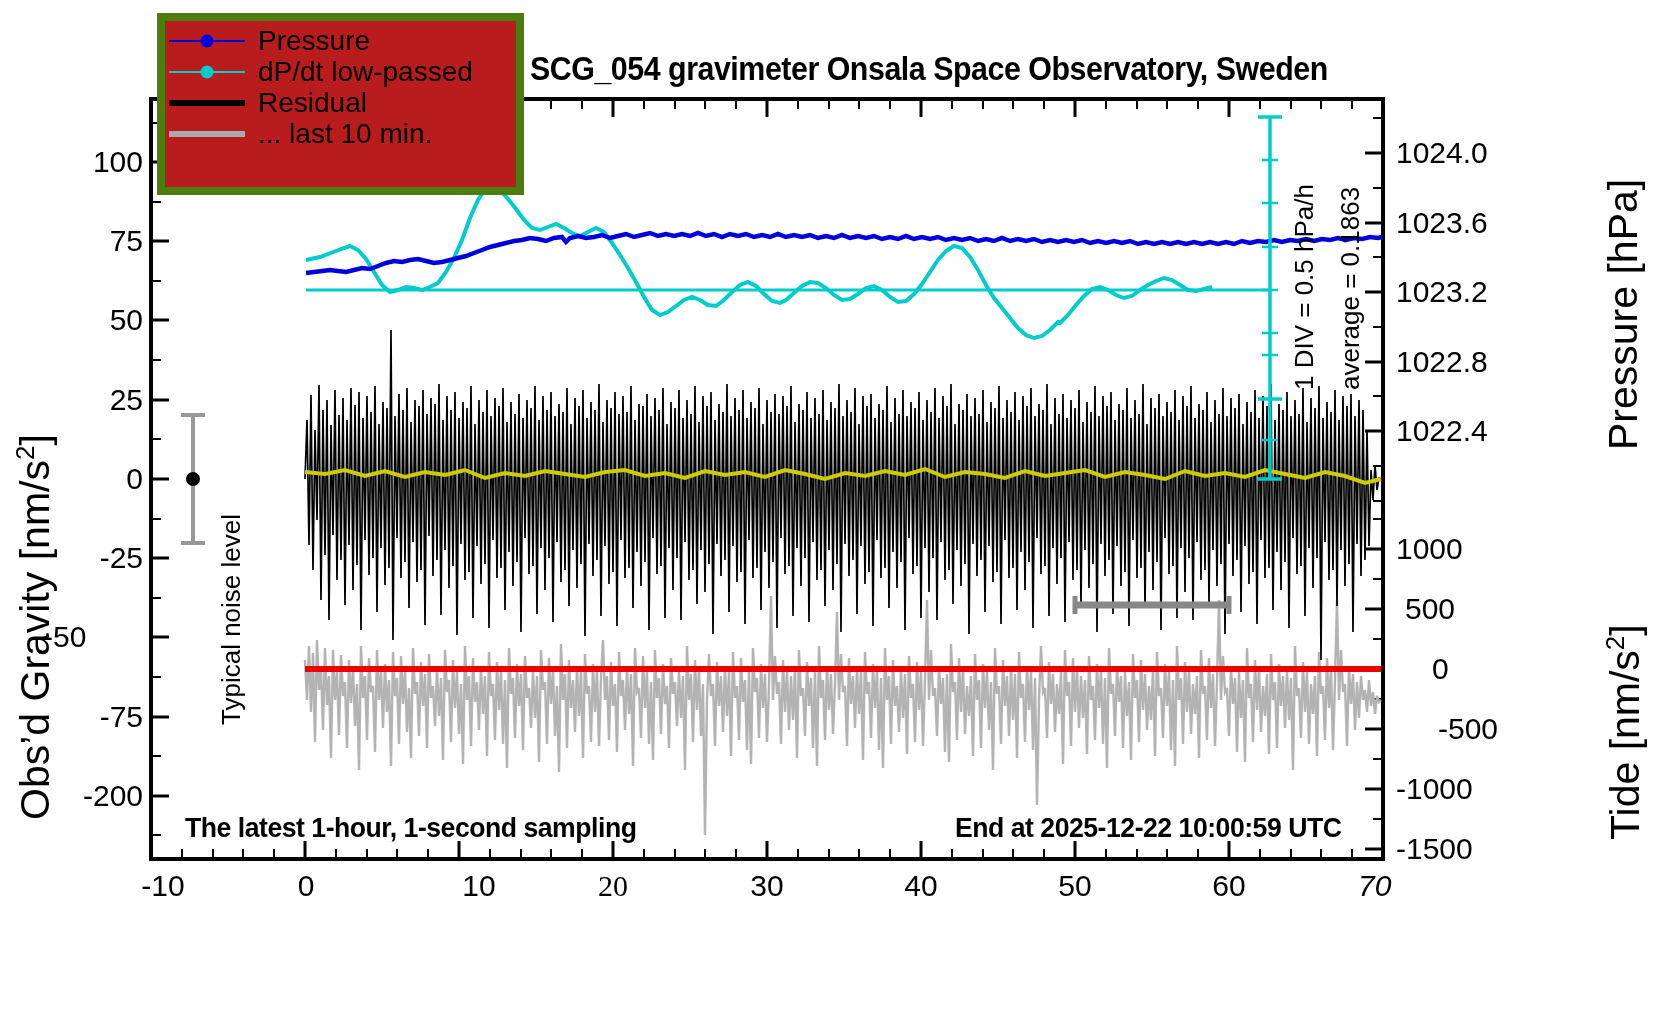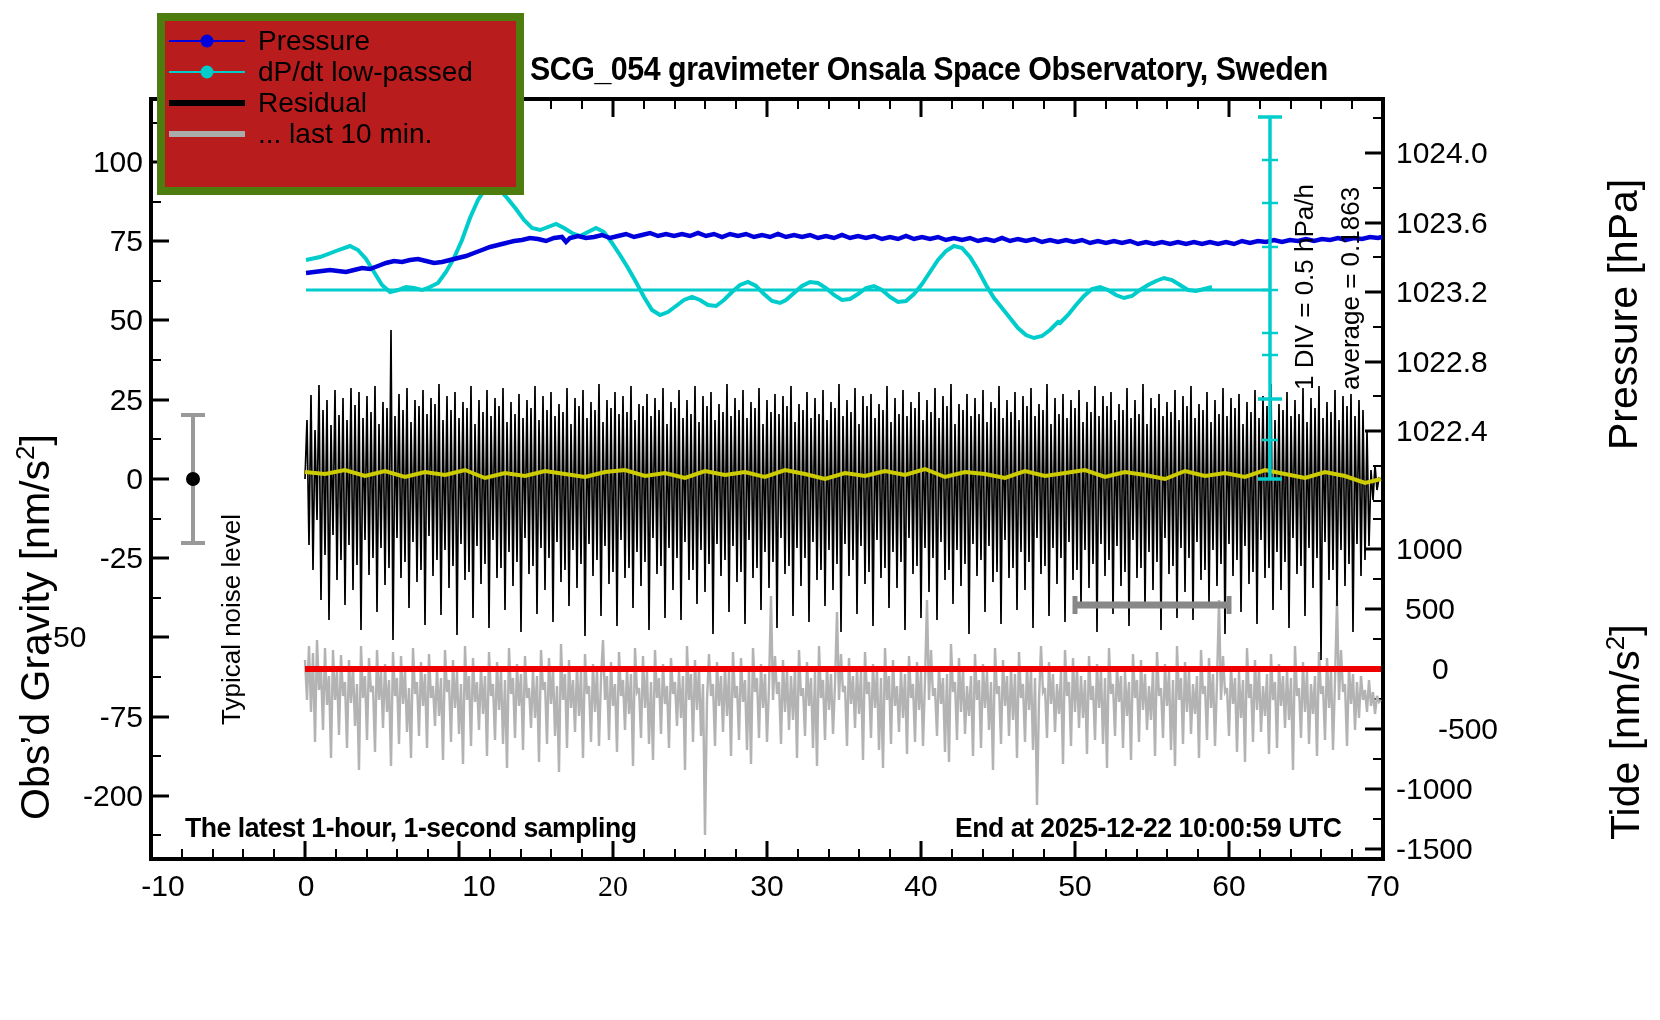--- a/index.html
+++ b/index.html
@@ -413,21 +413,21 @@
   </svg>
 
   <div class="abs tick" style="left:133px;top:869px;width:60px;text-align:center;">-10</div>
   <div class="abs tick" style="left:288px;top:869px;width:36px;text-align:center;">0</div>
   <div class="abs tick" style="left:454px;top:869px;width:50px;text-align:center;">10</div>
   <div class="abs tick" style="left:588px;top:869px;width:50px;text-align:center;font-family:Liberation Serif, serif;">20</div>
   <div class="abs tick" style="left:742px;top:869px;width:50px;text-align:center;">30</div>
   <div class="abs tick" style="left:896px;top:869px;width:50px;text-align:center;">40</div>
   <div class="abs tick" style="left:1050px;top:869px;width:50px;text-align:center;">50</div>
   <div class="abs tick" style="left:1204px;top:869px;width:50px;text-align:center;">60</div>
-  <div class="abs tick" style="left:1358px;top:869px;width:50px;text-align:center;">70</div>
+  <div class="abs tick" style="left:1358px;top:869px;width:50px;font-style:italic;">70</div>
 
   <div class="abs tick" style="left:43px;top:145px;width:100px;text-align:right;">100</div>
   <div class="abs tick" style="left:43px;top:224px;width:100px;text-align:right;">75</div>
   <div class="abs tick" style="left:43px;top:303px;width:100px;text-align:right;">50</div>
   <div class="abs tick" style="left:43px;top:383px;width:100px;text-align:right;">25</div>
   <div class="abs tick" style="left:43px;top:462px;width:100px;text-align:right;">0</div>
   <div class="abs tick" style="left:43px;top:541px;width:100px;text-align:right;">-25</div>
   <div class="abs tick" style="left:43px;top:620px;width:100px;">-50</div>
   <div class="abs tick" style="left:43px;top:700px;width:100px;text-align:right;">-75</div>
   <div class="abs tick" style="left:43px;top:779px;width:100px;text-align:right;">-200</div>

